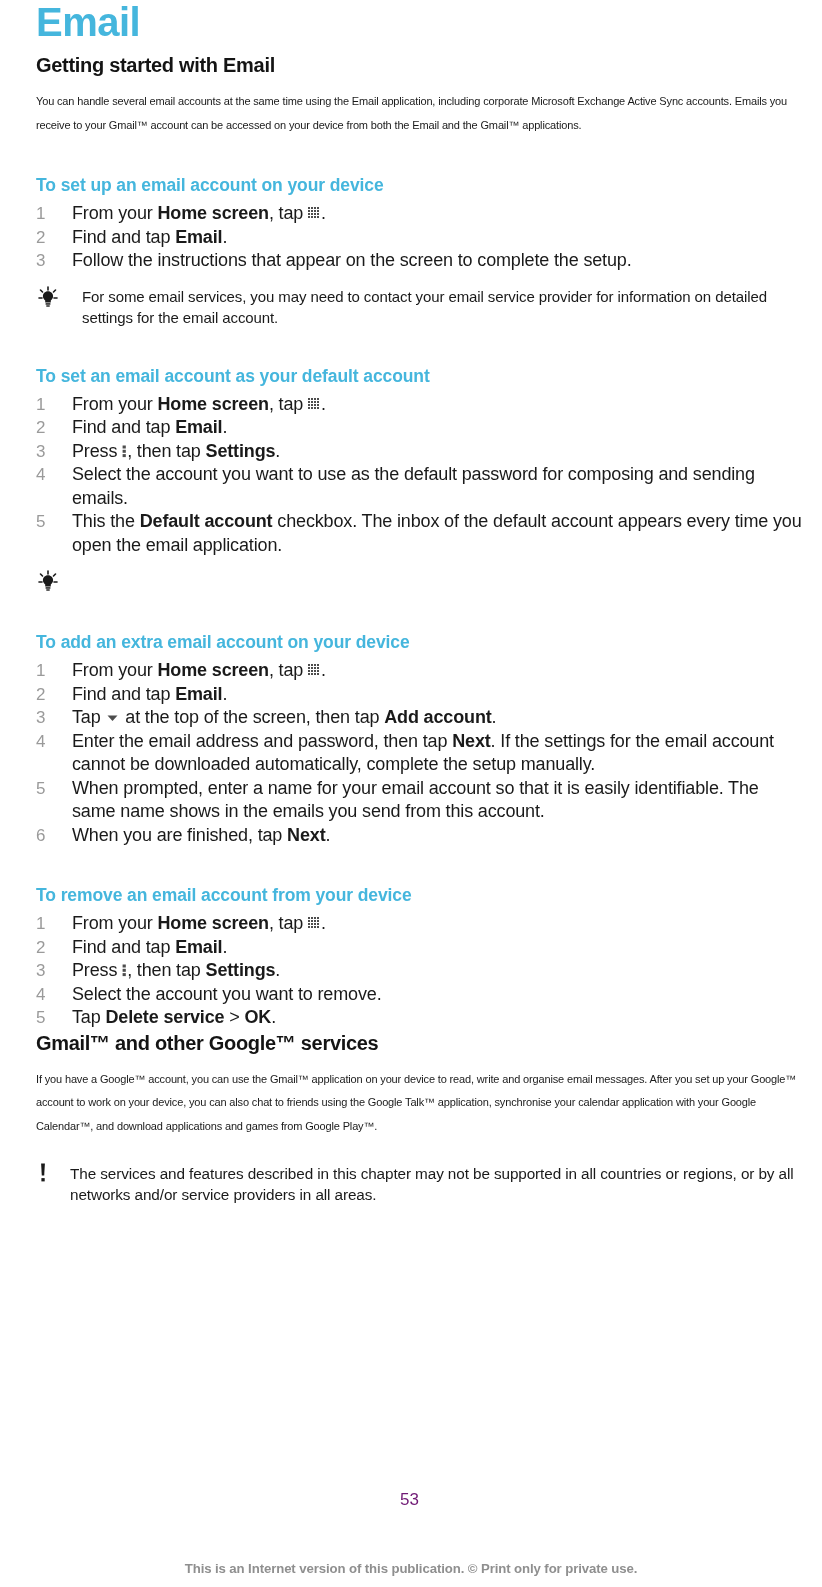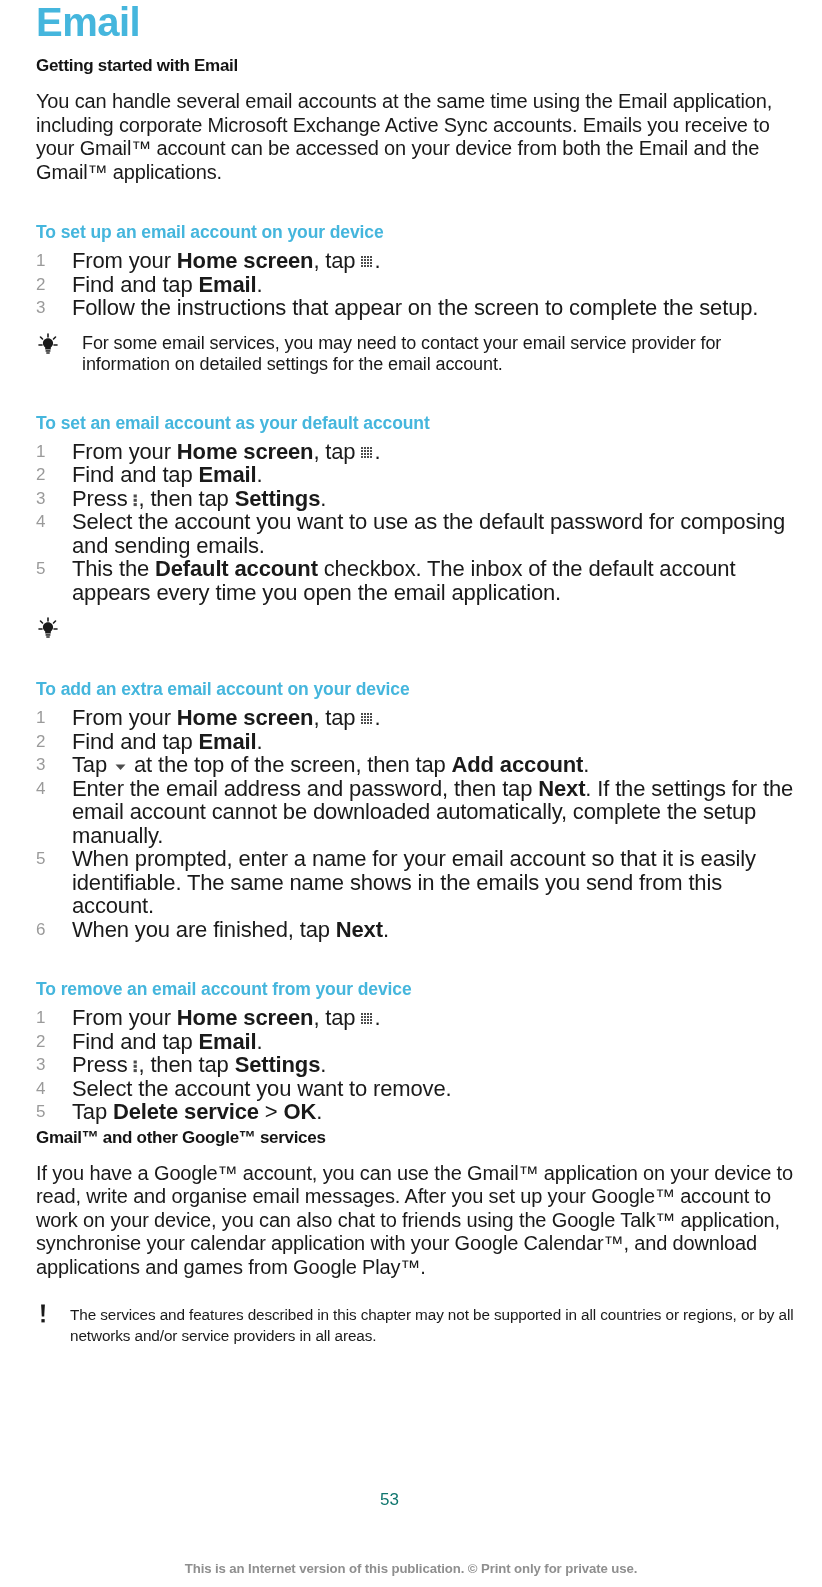--- a/index.html
+++ b/index.html
@@ -31,21 +31,21 @@
     font-weight: bold;
     line-height: 44px;
     letter-spacing: -0.5px;
     margin: 0;
     padding-top: 0px;
     height: 52px;
   }
 
   
   h2.section-title {
-    font-size: 17px;
+    font-size: 20px;
     font-weight: bold;
     line-height: 27px;
     margin: 0 0 11px 0;
     letter-spacing: -0.3px;
     color: #141414;
   }
   .h2-spacer-top { margin-top: 57px; }
   .h2-spacer-mid { margin-top: 36px; }
 
   h3.proc-title {
@@ -53,37 +53,37 @@
     font-size: 17.5px;
     font-weight: bold;
     line-height: 22px;
     margin: 0 0 6px 0;
     letter-spacing: -0.1px;
   }
   .proc-gap { margin-top: 37px; }
 
   
   p.body {
-    font-size: 20px;
+    font-size: 11px;
     line-height: 23.5px;
     margin: 0 0 0 0;
     letter-spacing: -0.15px;
   }
 
   
   ol.steps {
     list-style: none;
     margin: 0;
     padding: 0;
     counter-reset: step;
   }
   ol.steps > li {
     position: relative;
     padding-left: 36px;
-    font-size: 22px;
+    font-size: 18px;
     line-height: 23.5px;
     letter-spacing: -0.15px;
     counter-increment: step;
   }
   ol.steps > li::before {
     content: counter(step);
     position: absolute;
     left: 0;
     top: 0;
     width: 22px;
@@ -96,21 +96,21 @@
 
   
   .note {
     position: relative;
     padding-left: 46px;
     margin-top: 13px;
     min-height: 24px;
   }
   .note p {
     margin: 0;
-    font-size: 18px;
+    font-size: 15px;
     line-height: 21px;
     letter-spacing: -0.1px;
   }
   .note .note-icon {
     position: absolute;
     left: 0;
     top: 0px;
     width: 30px;
     height: 22px;
     display: block;
@@ -128,23 +128,23 @@
     vertical-align: -1px;
     line-height: 0;
   }
   .icon-grid { width: 13px; height: 13px; }
   .icon-dots { width: 5px; height: 13px; vertical-align: -1px; }
   .icon-caret { width: 13px; height: 13px; vertical-align: -1px; margin: 0 1px; }
 
   
   .page-number {
     position: absolute;
-    left: 380px;
+    left: 400px;
     top: 1490px;
-    color: #0f766e;
+    color: #701a75;
     font-size: 17px;
     line-height: 20px;
     letter-spacing: 0;
   }
 
   
   .footer {
     position: absolute;
     left: 0;
     right: 0;

